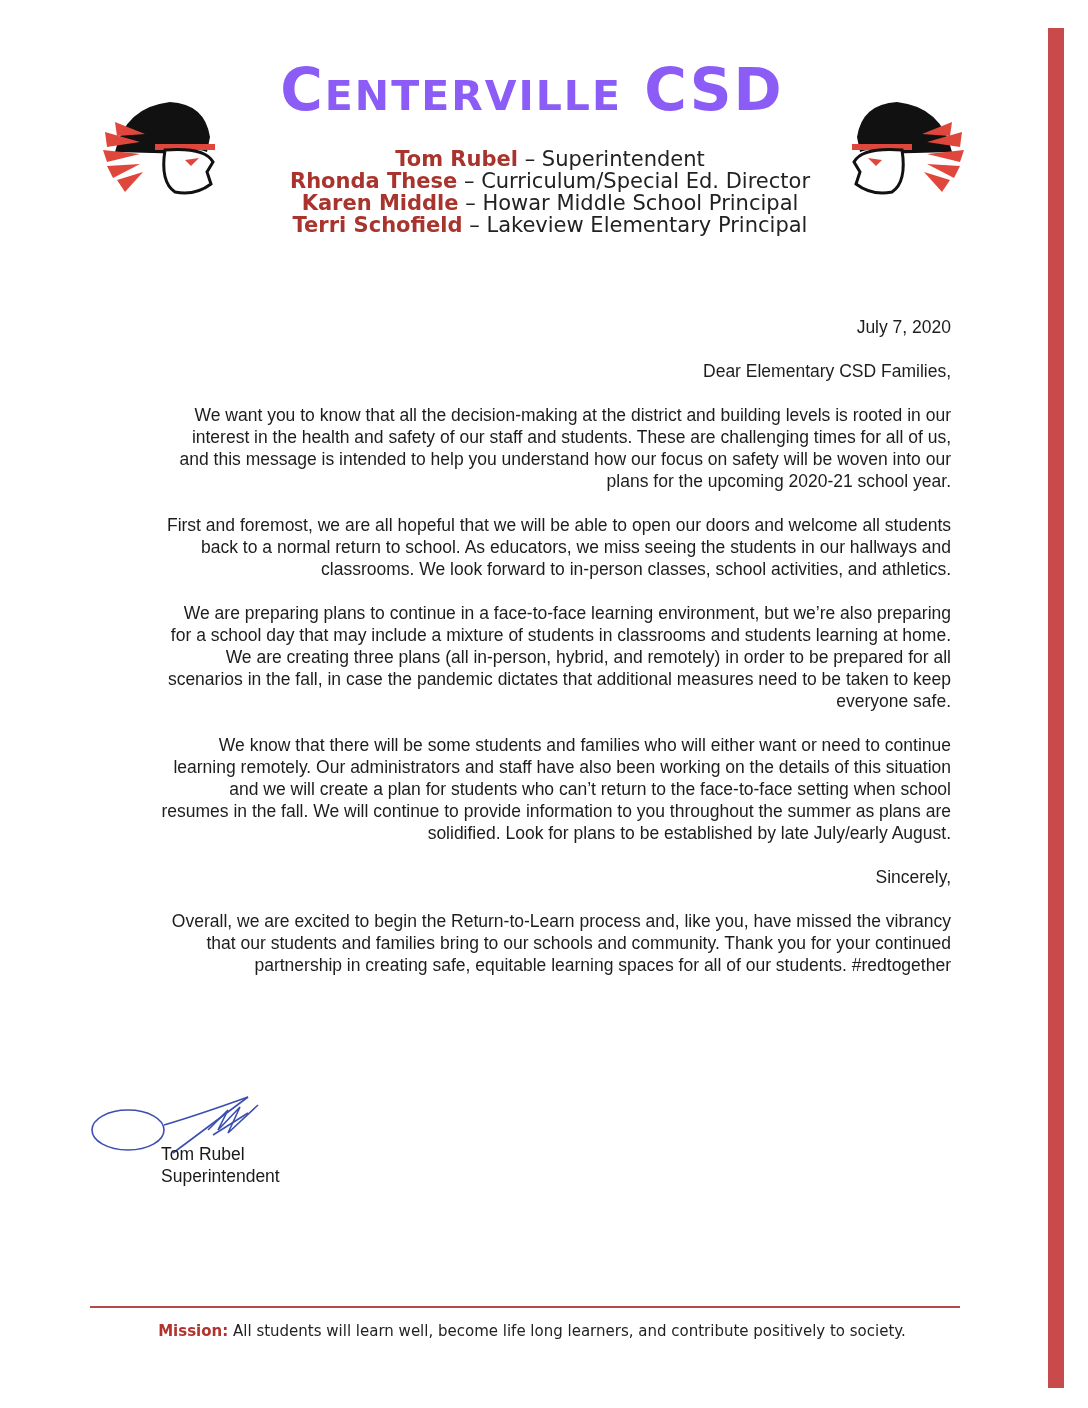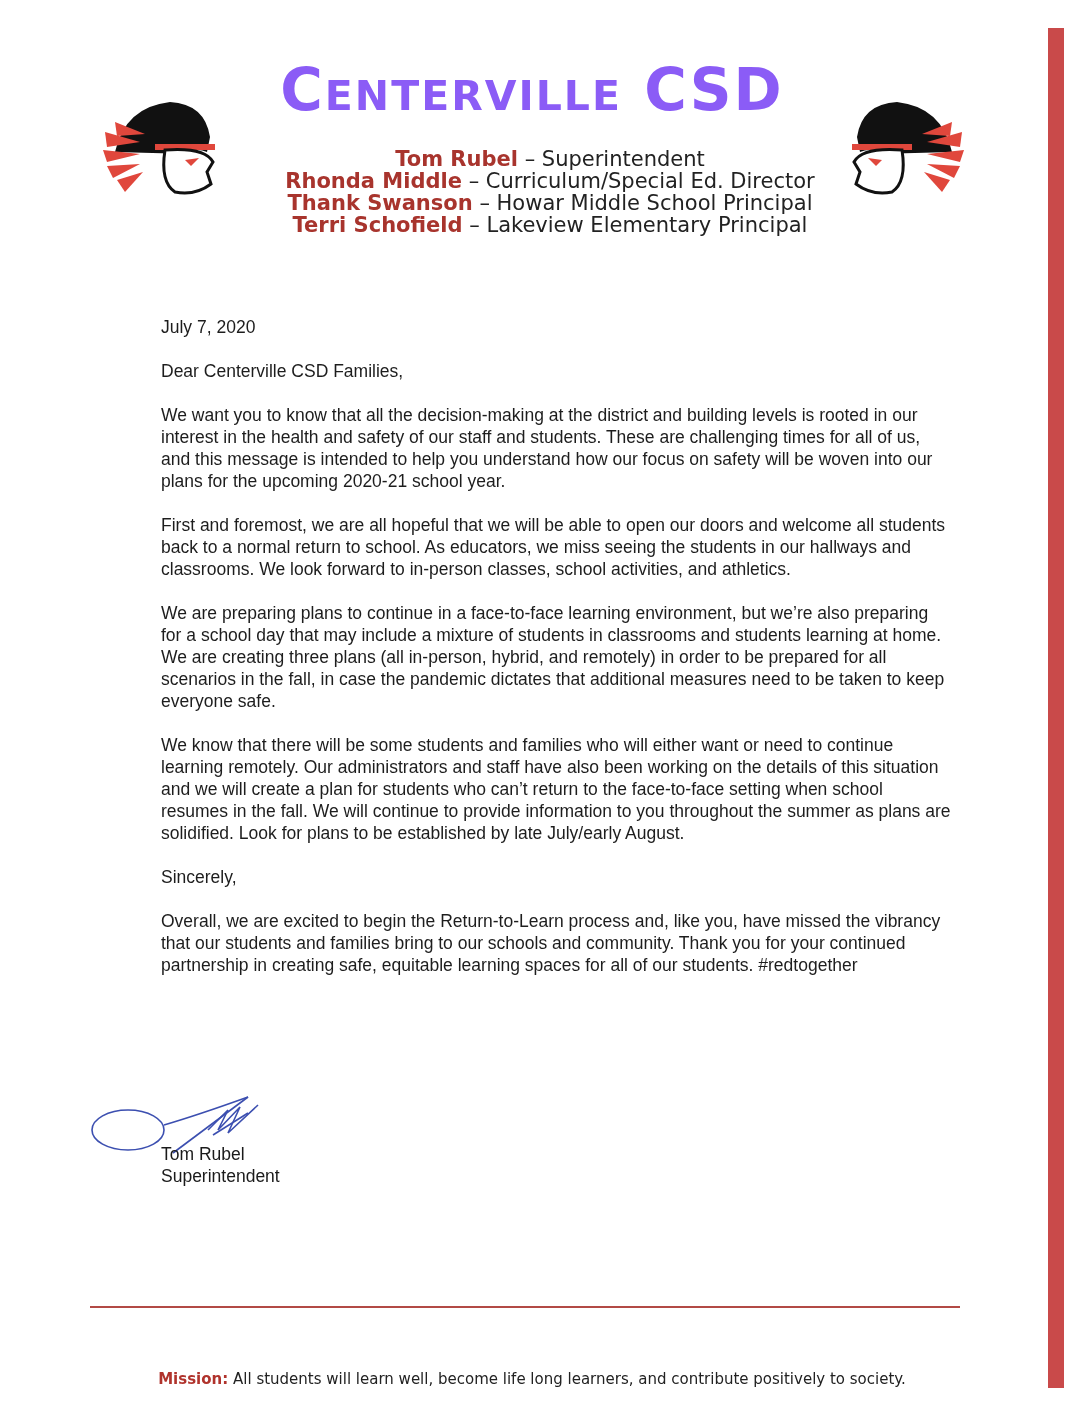--- a/index.html
+++ b/index.html
@@ -11,27 +11,27 @@
   .logo-left { left: 95px; top: 92px; }
   .logo-right { left: 842px; top: 92px; }
   .title { position: absolute; left: 0; width: 1064px; top: 56px; text-align: center;
            font-family: "DejaVu Sans", sans-serif; font-weight: bold; font-size: 58px;
            letter-spacing: 2px; color: #8b5cf6; font-variant: small-caps; }
   .staff { position: absolute; left: 250px; width: 600px; top: 148px; text-align: center;
            font-family: "DejaVu Sans", sans-serif; font-size: 21px; line-height: 22px; color: #222; }
   .staff .name { color: #a8342d; font-weight: bold; }
   .body { position: absolute; left: 161px; width: 790px; top: 316px;
           font-family: "Liberation Sans", sans-serif; font-size: 17.5px; line-height: 22px; color: #1d1d1d; }
-  .body p { margin: 0 0 22px 0; }
+  .body p { margin: 0 0 22px 0; text-align: right; }
   .date { margin-bottom: 22px; }
   .signature { position: absolute; left: 88px; top: 1075px; width: 200px; height: 90px; }
   .signer { position: absolute; left: 161px; top: 1143px; font-size: 17.5px; line-height: 22px; }
   .footer-rule { position: absolute; left: 90px; width: 870px; top: 1306px; height: 2px; background: #b24a45; }
   .mission { position: absolute; left: 0; width: 1064px; top: 1322px; text-align: center;
-             font-family: "DejaVu Sans", sans-serif; font-size: 15px; color: #222; margin-top: 48px; }
+             font-family: "DejaVu Sans", sans-serif; font-size: 15px; color: #222; }
   .mission .label { color: #b0332c; font-weight: bold; }
 </style>
 </head>
 <body>
 
 <div class="side-bar"></div>
 
 <svg class="logo logo-left" viewBox="0 0 130 110">
   <g>
     <path d="M20 60 Q30 15 75 10 Q110 12 115 45 L112 60 Q100 55 95 62 Z" fill="#111"></path>
@@ -57,28 +57,28 @@
     <rect x="60" y="52" width="60" height="6" fill="#e0473c"></rect>
     <path d="M70 58 Q110 55 118 70 L112 80 L116 92 Q100 104 80 100 Q65 90 70 58 Z" fill="#fff" stroke="#111" stroke-width="3"></path>
     <path d="M90 68 L104 66 L96 74 Z" fill="#e0473c"></path>
   </g>
 </svg>
 
 <div class="title">Centerville CSD</div>
 
 <div class="staff">
   <div><span class="name">Tom Rubel</span> <span>– Superintendent</span></div>
-  <div><span class="name">Rhonda Middle</span> <span>– Curriculum/Special Ed. Director</span></div>
-  <div><span class="name">Thank Swanson</span> <span>– Howar Middle School Principal</span></div>
+  <div><span class="name">Rhonda These</span> <span>– Curriculum/Special Ed. Director</span></div>
+  <div><span class="name">Karen Middle</span> <span>– Howar Middle School Principal</span></div>
   <div><span class="name">Terri Schofield</span> <span>– Lakeview Elementary Principal</span></div>
 </div>
 
 <div class="body">
   <p class="date">July 7, 2020</p>
-  <p>Dear Centerville CSD Families,</p>
+  <p>Dear Elementary CSD Families,</p>
   <p>We want you to know that all the decision-making at the district and building levels is rooted in our interest in the health and safety of our staff and students. These are challenging times for all of us, and this message is intended to help you understand how our focus on safety will be woven into our plans for the upcoming 2020-21 school year.</p>
   <p>First and foremost, we are all hopeful that we will be able to open our doors and welcome all students back to a normal return to school. As educators, we miss seeing the students in our hallways and classrooms. We look forward to in-person classes, school activities, and athletics.</p>
   <p>We are preparing plans to continue in a face-to-face learning environment, but we’re also preparing for a school day that may include a mixture of students in classrooms and students learning at home. We are creating three plans (all in-person, hybrid, and remotely) in order to be prepared for all scenarios in the fall, in case the pandemic dictates that additional measures need to be taken to keep everyone safe.</p>
   <p>We know that there will be some students and families who will either want or need to continue learning remotely. Our administrators and staff have also been working on the details of this situation and we will create a plan for students who can’t return to the face-to-face setting when school resumes in the fall. We will continue to provide information to you throughout the summer as plans are solidified. Look for plans to be established by late July/early August.</p>
   <p>Sincerely,</p>
   <p>Overall, we are excited to begin the Return-to-Learn process and, like you, have missed the vibrancy that our students and families bring to our schools and community. Thank you for your continued partnership in creating safe, equitable learning spaces for all of our students. #redtogether</p>
 </div>
 
 <svg class="signature" viewBox="0 0 200 90">
   <g fill="none" stroke="#3c4fb0" stroke-width="1.6">

